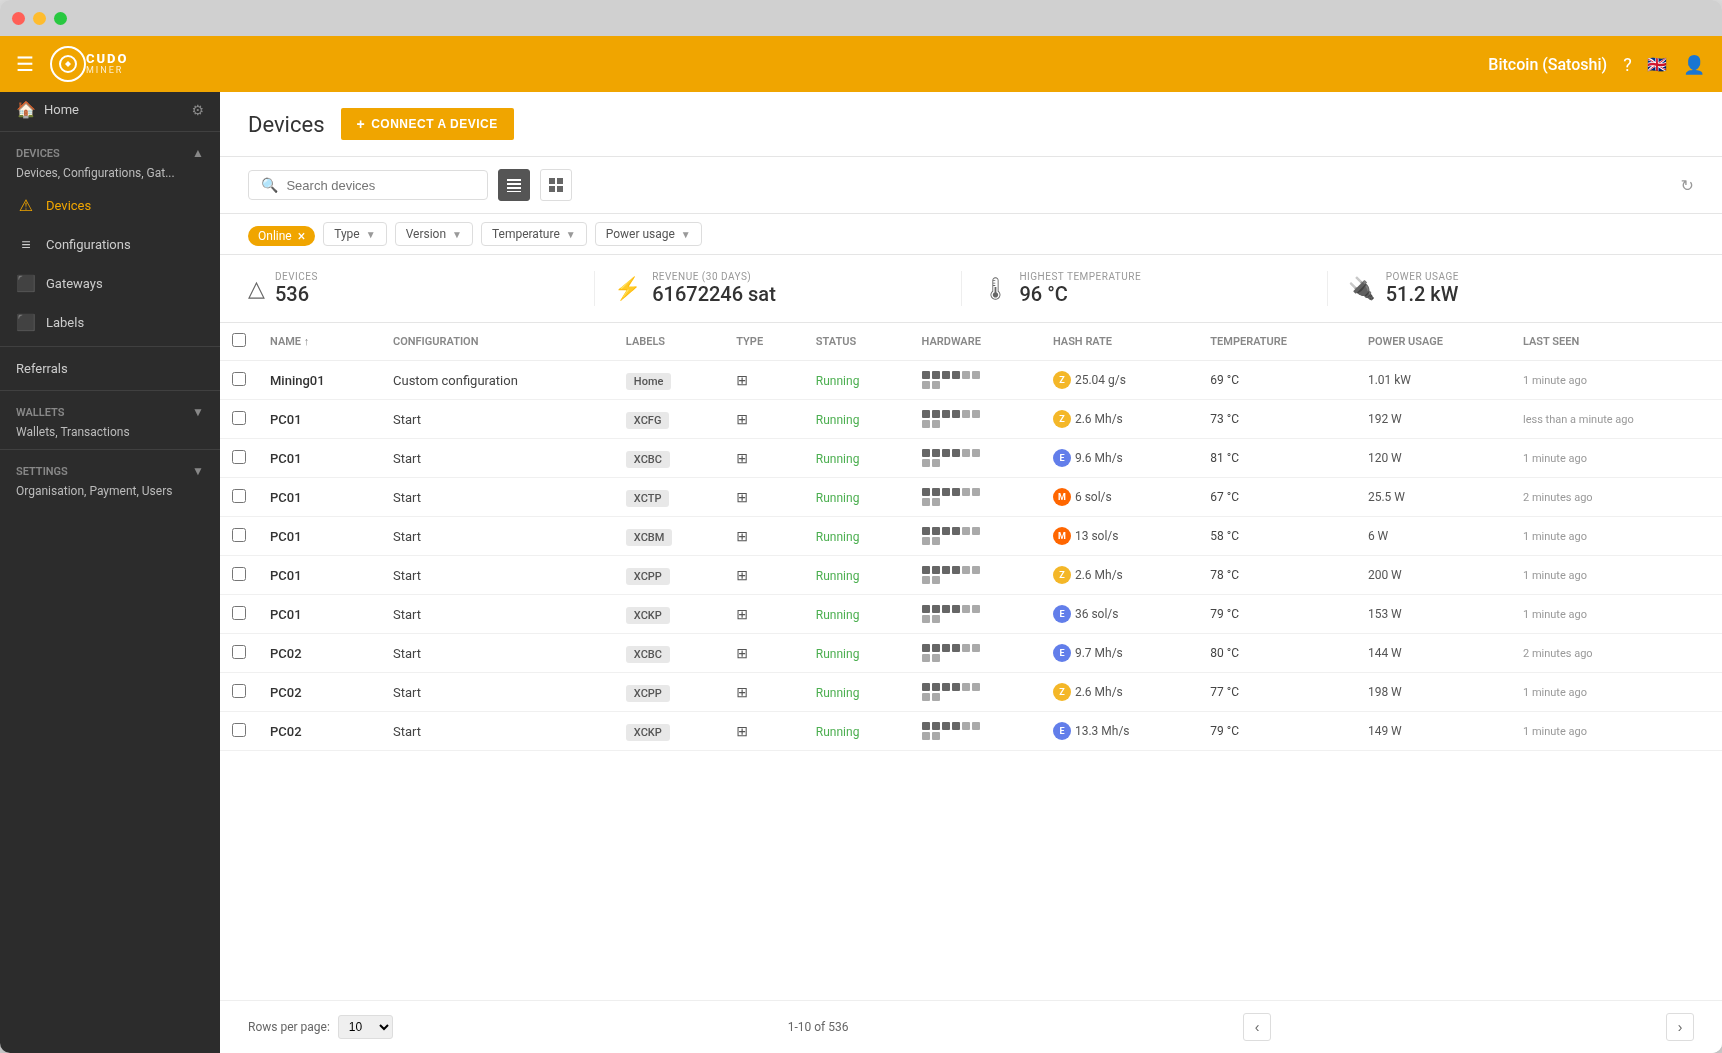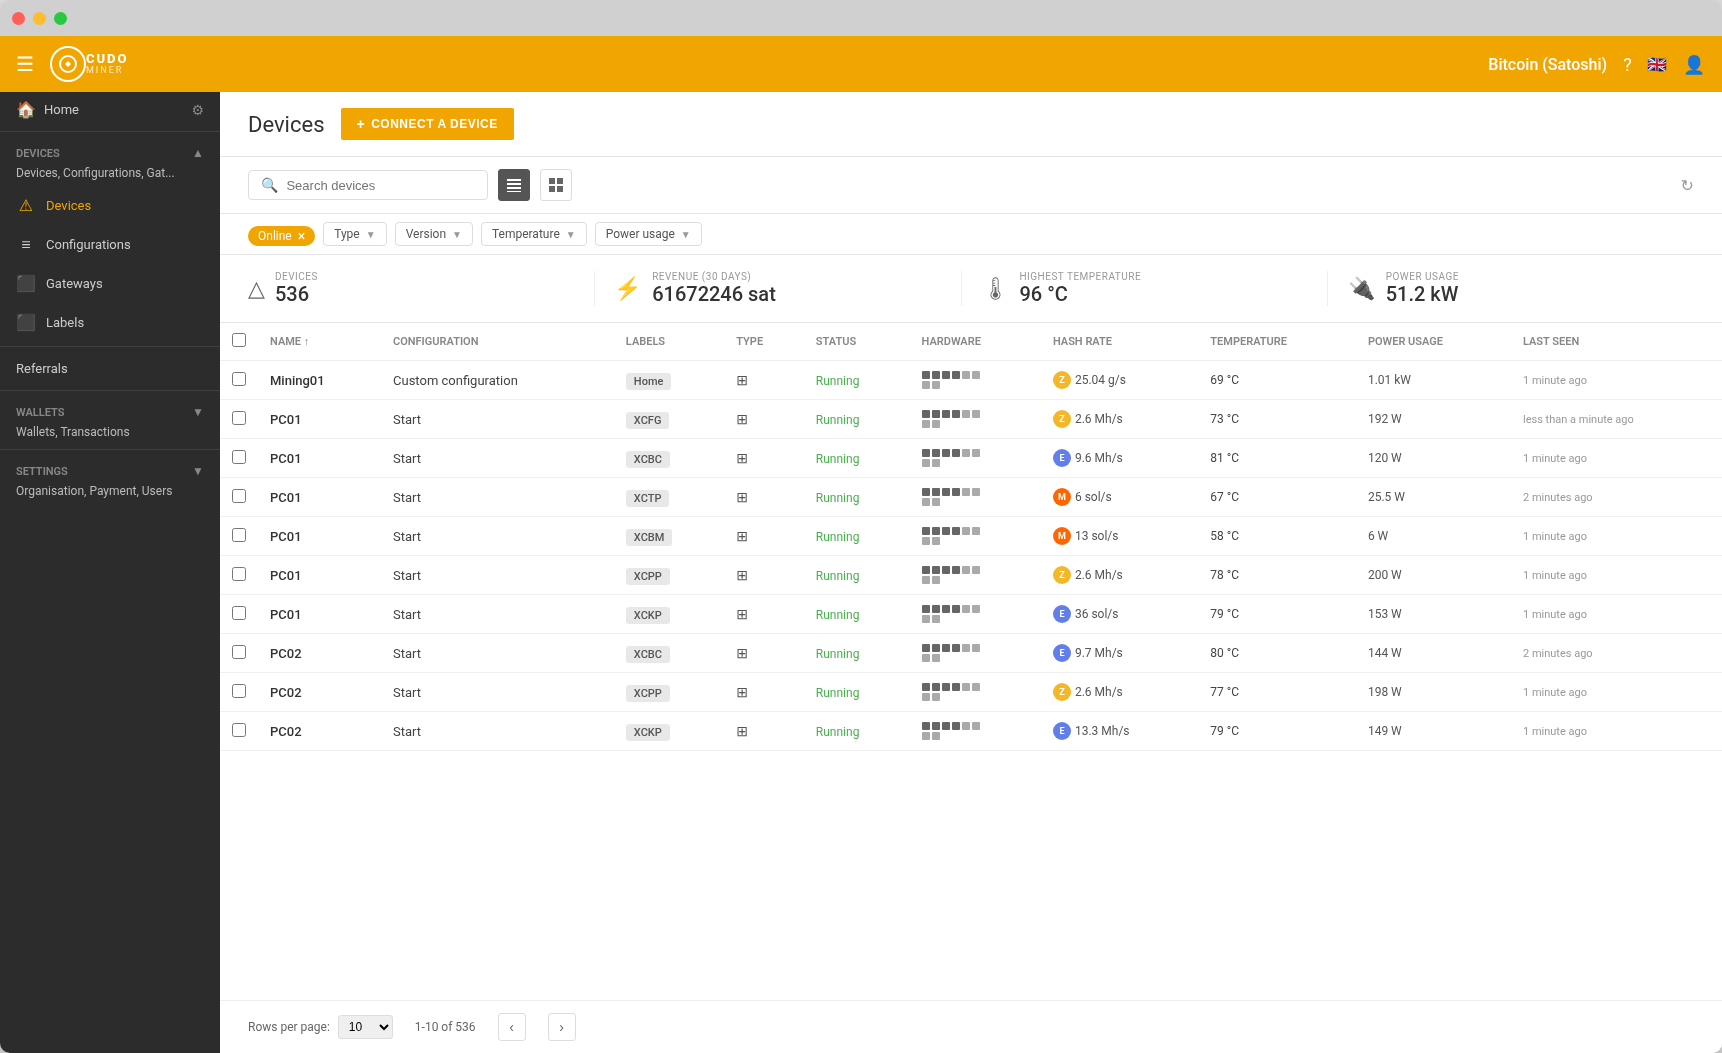--- a/index.html
+++ b/index.html
@@ -89,21 +89,21 @@
     .power { font-size: 12px; color: #555; }
     .last-seen { font-size: 11px; color: #999; }
     .hardware-blocks { display: flex; gap: 2px; flex-wrap: wrap; width: 60px; }
     .hw-block { width: 8px; height: 8px; background: #aaa; border-radius: 1px; }
     .hw-block.dark { background: #666; }
     .windows-icon { font-size: 14px; color: #555; }
     .coin-icon { width: 18px; height: 18px; border-radius: 50%; display: inline-flex; align-items: center; justify-content: center; font-size: 9px; font-weight: bold; color: white; margin-right: 4px; vertical-align: middle; }
     .hash-cell { display: flex; align-items: center; }
 
     
-    .pagination { display: flex; align-items: center; justify-content: flex-start; padding: 12px 28px; background: white; border-top: 1px solid #eee; gap: 22px; flex-shrink: 0; }
+    .pagination { display: flex; align-items: center; justify-content: space-between; padding: 12px 28px; background: white; border-top: 1px solid #eee; gap: 22px; flex-shrink: 0; }
     .rows-per-page { display: flex; align-items: center; gap: 8px; font-size: 12px; color: #666; }
     .rows-select { border: 1px solid #ddd; border-radius: 3px; padding: 3px 6px; font-size: 12px; }
     .page-info { font-size: 12px; color: #666; }
     .page-nav-btn { width: 28px; height: 28px; border: 1px solid #ddd; background: white; cursor: pointer; display: flex; align-items: center; justify-content: center; color: #666; border-radius: 3px; font-size: 14px; }
 
     
     .sidebar-top-item { display: flex; align-items: center; justify-content: space-between; padding: 8px 16px; }
     .sidebar-top-left { display: flex; align-items: center; gap: 8px; color: #ccc; font-size: 13px; }
     .sidebar-top-right { color: #888; cursor: pointer; font-size: 14px; }
 

